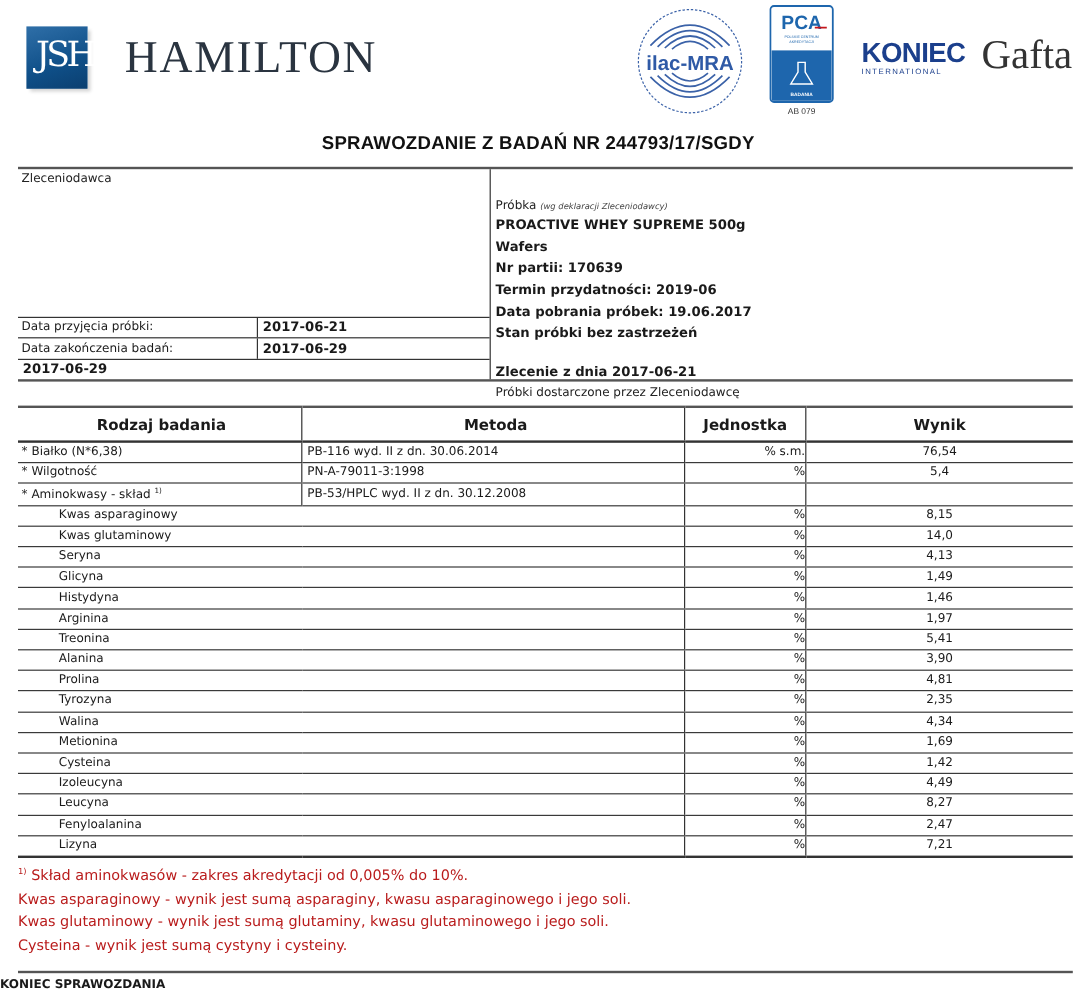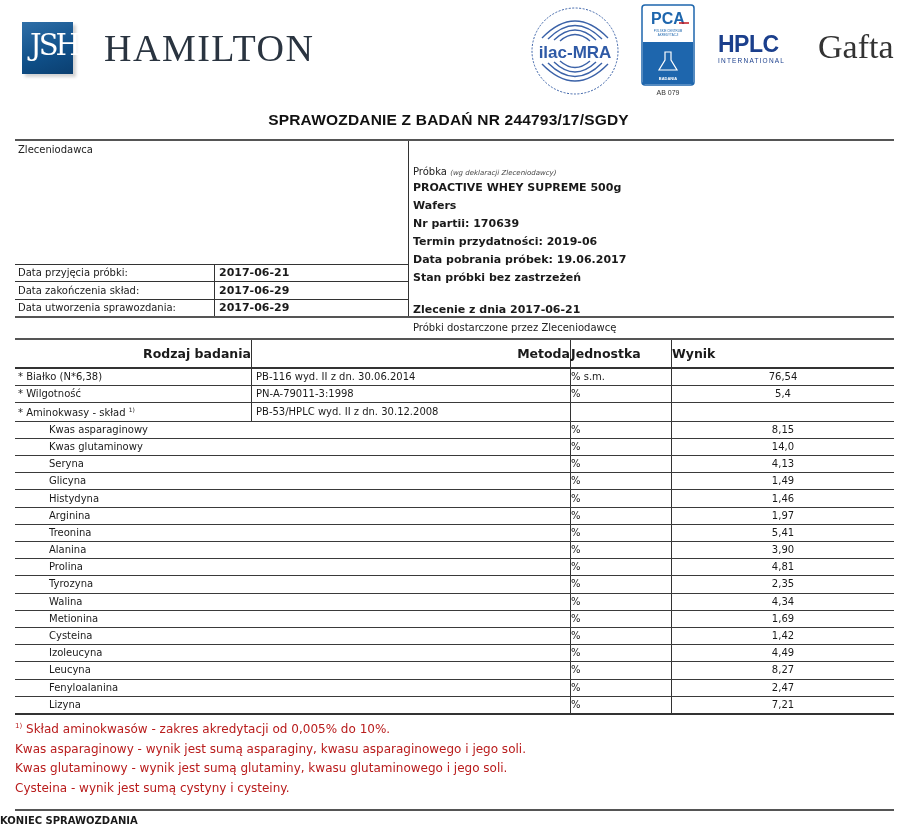--- a/index.html
+++ b/index.html
@@ -32,26 +32,26 @@
   .info-right { position: absolute; left: 398px; top: 13px; width: 480px; height: 100%; font-size: 11px; margin-top: 12px; }
   .sample-head { font-size: 10px; color: #222; }
   .sample-head i { font-size: 7px; color: #444; }
   .sample-line { font-weight: bold; margin-top: 4px; line-height: 14px; font-size: 11px; }
   .order-line { position: absolute; top: 137px; font-weight: bold; font-size: 11px; }
   .delivered-line { position: absolute; top: 156px; font-size: 10px; color: #222; }
 
   
   .results { position: absolute; left: 15px; top: 338px; width: 879px; border-collapse: collapse; }
   .results td, .results th { padding: 0; height: 16.2px; font-size: 10px; line-height: 14px; border-bottom: 1.5px solid #3a3a3a; font-weight: normal; }
-  .results thead th { height: 27px; border-top: 2px solid #555; border-bottom: 2px solid #333; font-weight: bold; font-size: 12.5px; text-align: right; }
+  .results thead th { height: 27px; border-top: 2px solid #555; border-bottom: 2px solid #333; font-weight: bold; font-size: 12.5px; text-align: center; }
   .results .c-test { width: 233px; padding-left: 3px; }
   .results .c-method { width: 314px; padding-left: 4px; }
-  .results .c-unit { width: 100px; text-align: left; border-left: 1.5px solid #333; }
+  .results .c-unit { width: 100px; text-align: right; border-left: 1.5px solid #333; }
   .results .c-result { text-align: center; border-left: 1.5px solid #333; }
-  .results thead .c-unit, .results thead .c-result { text-align: left; }
+  .results thead .c-unit, .results thead .c-result { text-align: center; }
   .results .m-div { border-left: 1.5px solid #333; }
   .results .indent { padding-left: 34px; }
   .results tbody tr:last-child td { border-bottom: 2px solid #333; }
 
   
   .notes { position: absolute; left: 15px; top: 717px; font-size: 12px; line-height: 19.5px; color: #b91c1c; }
   .notes sup { font-size: 7px; }
   .end-rule { position: absolute; left: 15px; top: 809px; width: 879px; border-top: 2px solid #555; }
   .end-text { position: absolute; left: 0; width: 897px; top: 815px; text-align: left; font-weight: bold; font-size: 10px; }
 </style>
@@ -84,41 +84,40 @@
   <line x1="38" y1="19" x2="48" y2="19" stroke="#c4161c" stroke-width="1.5"></line>
   <text x="27" y="28" text-anchor="middle" font-family="Liberation Sans, sans-serif" font-size="3" fill="#1e66ad">POLSKIE CENTRUM</text>
   <text x="27" y="32" text-anchor="middle" font-family="Liberation Sans, sans-serif" font-size="3" fill="#1e66ad">AKREDYTACJI</text>
   <rect x="2" y="38" width="50" height="42" fill="#1e66ad"></rect>
   <path d="M24 48 L24 56 L18 66 L36 66 L30 56 L30 48 Z" fill="none" stroke="#fff" stroke-width="1.2"></path>
   <text x="27" y="76" text-anchor="middle" font-family="Liberation Sans, sans-serif" font-weight="bold" font-size="4" fill="#fff">BADANIA</text>
   <text x="27" y="91" text-anchor="middle" font-family="Liberation Sans, sans-serif" font-size="7" fill="#333">AB 079</text>
 </svg>
 
 <div class="logo-fosfa">
-  <span class="fosfa-word">HPLC</span>
+  <span class="fosfa-word">KONIEC</span>
   <span class="fosfa-sub">INTERNATIONAL</span>
 </div>
 <div class="logo-gafta">Gafta</div>
 
 <div class="report-title">SPRAWOZDANIE Z BADAŃ NR 244793/17/SGDY</div>
 
 <div class="info-box">
   <div class="info-left">
     <div class="client-label">Zleceniodawca</div>
     <div class="dates">
       <div class="date-row">
         <div class="dl">Data przyjęcia próbki:</div>
         <div class="dv">2017-06-21</div>
       </div>
       <div class="date-row">
-        <div class="dl">Data zakończenia skład:</div>
+        <div class="dl">Data zakończenia badań:</div>
         <div class="dv">2017-06-29</div>
       </div>
       <div class="date-row">
-        <div class="dl">Data utworzenia sprawozdania:</div>
         <div class="dv">2017-06-29</div>
       </div>
     </div>
   </div>
   <div class="info-right">
     <div class="sample-head">
       <span>Próbka</span>
       <i>(wg deklaracji Zleceniodawcy)</i>
     </div>
     <div class="sample-line">PROACTIVE WHEY SUPREME 500g</div>

